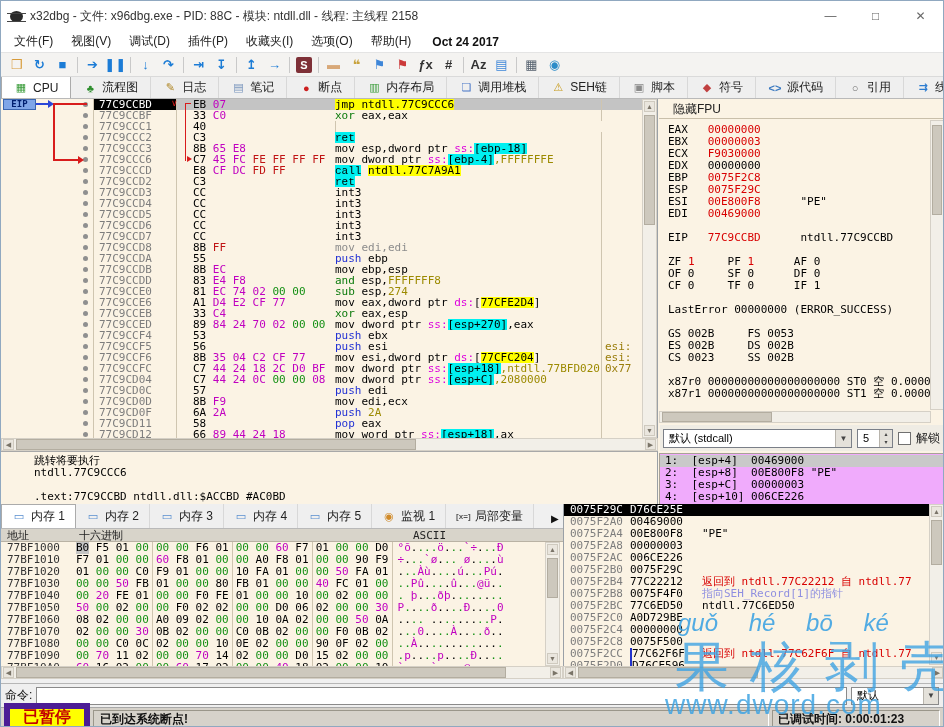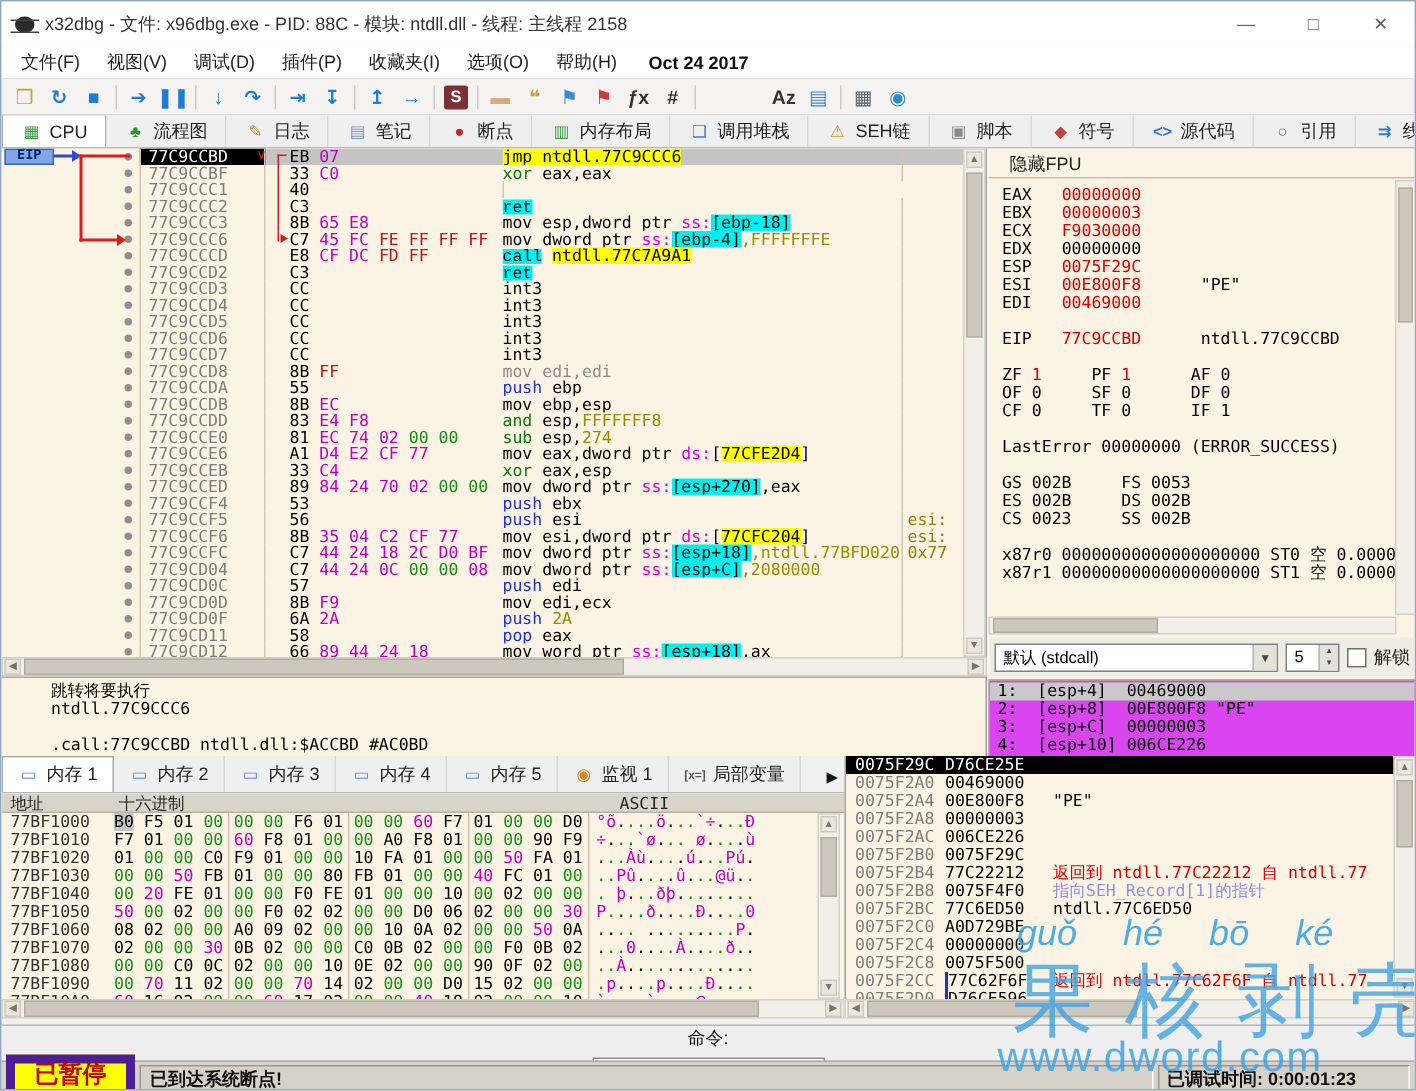--- a/index.html
+++ b/index.html
@@ -61,21 +61,21 @@
   .reghead{position:absolute;left:1px;top:0;right:1px;height:20px;line-height:20px;padding-left:14px;font-size:12px;color:#222;border-bottom:1px solid #C9BFAA;}
   .reglines{position:absolute;left:0;top:21px;width:272px;height:291px;overflow:hidden;padding:4px 0 0 10px;font-size:11px;}
   .regline{height:12px;line-height:12px;white-space:pre;font-family:"DejaVu Sans Mono","Liberation Mono",monospace;overflow:hidden;}
   .convbar{position:absolute;left:2px;top:326px;right:2px;height:26px;background:#EFECE4;display:flex;align-items:center;gap:5px;padding:0 3px;}
   .combo{flex:1;height:19px;background:#FFF;border:1px solid #7A7F88;display:flex;align-items:center;font-size:11px;padding-left:5px;position:relative;}
   .combo .dd{margin-left:auto;width:16px;height:17px;background:#E4E1DA;border-left:1px solid #B8B4AC;text-align:center;font-size:8px;line-height:17px;color:#444;}
   .spin{width:36px;height:19px;background:#FFF;border:1px solid #7A7F88;display:flex;align-items:center;font-size:11px;padding-left:5px;}
   .spin .sbtn{margin-left:auto;width:13px;font-size:6px;line-height:8px;text-align:center;color:#444;background:#E4E1DA;border-left:1px solid #B8B4AC;height:17px;}
   .chk{width:13px;height:13px;background:#FFF;border:1px solid #707070;display:inline-block;}
   .chklbl{font-size:12px;color:#222;}
-  .argsbox{position:absolute;left:1px;top:354px;right:1px;height:56px;border:1px solid #A8A296;background:#d946ef;overflow:hidden;padding-top:1px;}
+  .argsbox{position:absolute;left:1px;top:354px;right:1px;height:56px;border:1px solid #A8A296;background:#f0abfc;overflow:hidden;padding-top:1px;}
   .argrow{height:12px;line-height:12px;font-size:11px;white-space:pre;font-family:"DejaVu Sans Mono","Liberation Mono",monospace;padding-left:5px;}
   .argrow.sel{background:#C9C9C9;}
   
   .infopane{position:absolute;left:0;top:450px;width:657px;height:53px;background:#FBF3E4;border-top:1px solid #A8A8A8;border-right:1px solid #9AA0A6;padding:3px 0 0 5px;overflow:hidden;}
   .inforow{height:12px;line-height:12px;font-size:11px;white-space:pre;font-family:"DejaVu Sans Mono","Liberation Mono",monospace;color:#000;margin-left:28px;}
   
   .btabs{position:absolute;left:0;top:503px;width:562px;height:25px;background:#F0F0F0;border-bottom:1px solid #B9B9B9;display:flex;align-items:flex-end;overflow:hidden;}
   .btab{height:24px;display:flex;align-items:center;padding:0 10px;font-size:12px;color:#222;border-right:1px solid #D8D8D8;gap:5px;white-space:nowrap;background:#EFEFEF;}
   .btab.active{background:#FFF;border:1px solid #ABABAB;border-bottom:none;}
   .bmore{position:absolute;right:3px;bottom:5px;font-size:10px;color:#111;}
@@ -90,21 +90,21 @@
   
   .stack{position:absolute;left:562px;top:503px;width:382px;height:162px;background:#FBF3E4;border-left:1px solid #9AA0A6;overflow:hidden;}
   .srow{display:flex;height:12px;line-height:12px;white-space:pre;font-size:11px;font-family:"DejaVu Sans Mono","Liberation Mono",monospace;}
   .sa{width:66px;flex:none;padding-left:6px;color:#7D7D7D;}
   .sv{width:68px;flex:none;color:#000;}
   .sv.br{border-left:2px solid #2233CC;}
   .sc{flex:1;overflow:hidden;padding-left:4px;}
   .srow.sel{background:#000;}
   .srow.sel .sa,.srow.sel .sv{color:#FFF;}
   
-  .cmdbar{position:absolute;left:0;top:682px;right:0;height:24px;background:#EFEFEF;border-top:1px solid #B6B6B6;display:flex;align-items:center;padding:0 4px;gap:4px;flex-direction:column;}
+  .cmdbar{position:absolute;left:0;top:682px;right:0;height:24px;background:#EFEFEF;border-top:1px solid #B6B6B6;display:flex;align-items:center;padding:0 4px;gap:4px;}
   .cmdlbl{font-size:12px;color:#111;}
   .cmdinput{flex:1;height:18px;border:1px solid #8A8A8A;background:#FFF;font-size:11px;padding:0 3px;font-family:"DejaVu Sans Mono",monospace;}
   .cmddrop{width:88px;height:18px;background:#FFF;border:1px solid #8A8A8A;display:flex;align-items:center;font-size:11px;padding-left:5px;}
   .cmddrop .dd{margin-left:auto;width:15px;height:16px;background:#E4E1DA;border-left:1px solid #B8B4AC;text-align:center;font-size:8px;line-height:16px;color:#444;}
   
   .statusbar{position:absolute;left:0;top:706px;right:0;height:21px;background:#D6D2CA;border-top:1px solid #A8A8A8;display:flex;align-items:center;padding:0 3px;gap:3px;}
   .sbadge{background:#FFFF00;border:6px solid #4c1d95;color:#C40000;font-weight:bold;font-size:16px;height:30px;line-height:16px;padding:0 13px;}
   .smsg{flex:1;height:17px;line-height:16px;font-size:12px;color:#111;border:1px solid;border-color:#9A968A #FFF #FFF #9A968A;padding:0 6px;font-weight:bold;}
   .stime{width:168px;height:17px;line-height:16px;font-size:12px;color:#111;border:1px solid;border-color:#9A968A #FFF #FFF #9A968A;padding:0 5px;font-weight:bold;white-space:nowrap;}
   
@@ -153,21 +153,21 @@
         <span class="tsep"></span>
         <span class="ticon" style="color: rgb(255, 255, 255); background: rgb(126, 48, 55); border-radius: 2px; width: 16px; height: 16px; margin: 0px 3px; font-size: 11px;">S</span>
         <span class="tsep"></span>
         <span class="ticon" style="color: rgb(216, 168, 120);">▬</span>
         <span class="ticon" style="color: rgb(200, 162, 60);">❝</span>
         <span class="ticon" style="color: rgb(62, 134, 216);">⚑</span>
         <span class="ticon" style="color: rgb(204, 58, 58);">⚑</span>
         <span class="ticon" style="color: rgb(51, 51, 51);">ƒx</span>
         <span class="ticon" style="color: rgb(51, 51, 51);">#</span>
         <span class="tsep"></span>
-        <span class="ticon" style="color: rgb(51, 51, 51); margin-left: 44px;">Az</span>
+        <span class="ticon" style="color: rgb(51, 51, 51);">Az</span>
         <span class="ticon" style="color: rgb(62, 134, 216);">▤</span>
         <span class="tsep"></span>
         <span class="ticon" style="color: rgb(85, 97, 110);">▦</span>
         <span class="ticon" style="color: rgb(44, 140, 200);">◉</span>
       </span>
   </div>
 
   <div class="tabbar">
       <div class="tab active">
         <span class="tabicon" style="color: rgb(58, 156, 58);">▦</span>
@@ -280,30 +280,31 @@
   <div class="sb" style="left:0;top:437px;width:657px;height:13px;">
     <span class="ar" style="left:1px;top:0;">◀</span>
     <span class="th" style="left:14px;top:0;width:400px;height:11px;"></span>
     <span class="ar" style="right:1px;top:0;">▶</span>
   </div>
 
   <div class="infopane">
       <div class="inforow">跳转将要执行</div>
       <div class="inforow">ntdll.77C9CCC6</div>
       <div class="inforow">&nbsp;</div>
-      <div class="inforow">.call:77C9CCBD ntdll.dll:$ACCBD #AC0BD</div>
+      <div class="inforow">.text:77C9CCBD ntdll.dll:$ACCBD #AC0BD</div>
     </div>
 
   <div class="regs">
     <div class="reghead">隐藏FPU</div>
     <div class="reglines">
         <div class="regline"><span class="c-k">EAX   </span><span class="c-r">00000000</span></div>
         <div class="regline"><span class="c-k">EBX   </span><span class="c-r">00000003</span></div>
         <div class="regline"><span class="c-k">ECX   </span><span class="c-r">F9030000</span></div>
         <div class="regline"><span class="c-k">EDX   </span><span class="c-k">00000000</span></div>
+        <div class="regline"><span class="c-k">EBP   </span><span class="c-r">0075F2C8</span></div>
         <div class="regline"><span class="c-k">ESP   </span><span class="c-r">0075F29C</span></div>
         <div class="regline"><span class="c-k">ESI   </span><span class="c-r">00E800F8</span><span class="c-k">      "PE"</span></div>
         <div class="regline"><span class="c-k">EDI   </span><span class="c-r">00469000</span></div>
         <div class="regline">&nbsp;</div>
         <div class="regline"><span class="c-k">EIP   </span><span class="c-r">77C9CCBD</span><span class="c-k">      ntdll.77C9CCBD</span></div>
         <div class="regline">&nbsp;</div>
         <div class="regline"><span class="c-k">ZF </span><span class="c-r">1</span><span class="c-k">     PF </span><span class="c-r">1</span><span class="c-k">      AF 0</span></div>
         <div class="regline"><span class="c-k">OF 0     SF 0      DF 0</span></div>
         <div class="regline"><span class="c-k">CF 0     TF 0      IF 1</span></div>
         <div class="regline">&nbsp;</div>

